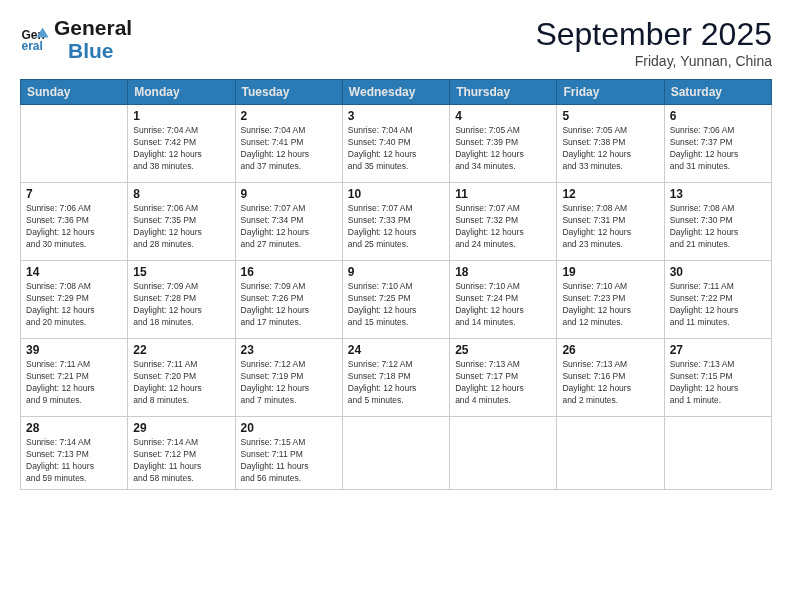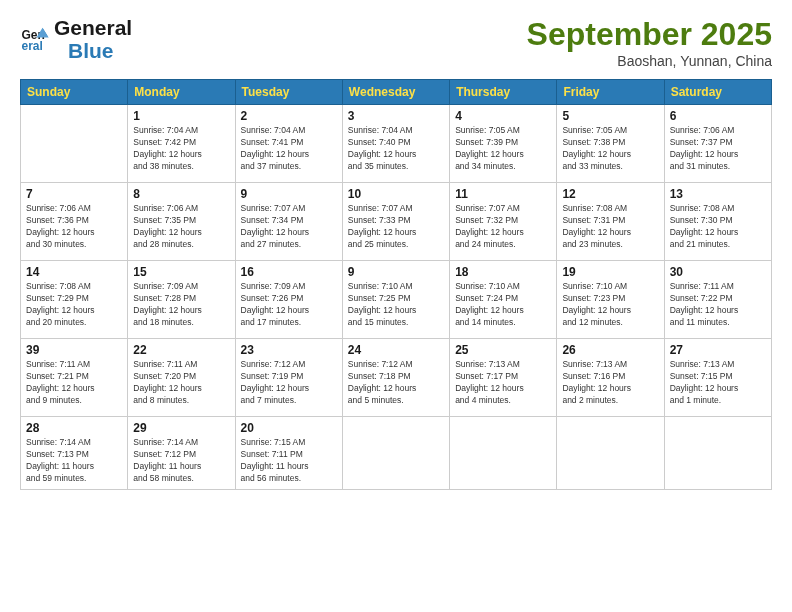--- a/index.html
+++ b/index.html
@@ -39,36 +39,36 @@
     }
     .logo-icon {
       width: 30px;
       height: 30px;
     }
     .title-block {
       text-align: right;
     }
     .month-title {
       font-size: 32px;
-      font-weight: bold;
-      color: #4d7c0f;
+      font-weight: normal;
+      color: #0f172a;
     }
     .subtitle {
       font-size: 14px;
       color: #444;
     }
     .calendar {
       width: 100%;
       border-collapse: collapse;
       border: 1px solid #ccc;
       font-size: 9.5px;
     }
     .calendar th {
       background: #2a7ab5;
-      color: #fde047;
+      color: #e5e5e5;
       text-align: left;
       padding: 5px 6px;
       font-size: 12px;
       font-weight: bold;
       border: 1px solid #1a5f90;
     }
     .calendar td {
       border: 1px solid #ccc;
       vertical-align: top;
       padding: 4px 5px;
@@ -105,21 +105,21 @@
         <polygon points="30,5 38,18 30,12" fill="#2a7ab5"></polygon>
         <polygon points="30,5 38,18 22,18" fill="#5a9fd4"></polygon>
       </svg>
       <div>
         <div class="logo-text">General</div>
         <div class="logo-text"><span>Blue</span></div>
       </div>
     </div>
     <div class="title-block">
       <div class="month-title">September 2025</div>
-      <div class="subtitle">Baoshan, Yunnan, China</div>
+      <div class="subtitle">Friday, Yunnan, China</div>
     </div>
   </div>
 
   <table class="calendar">
     <thead>
       <tr>
       <th>Sunday</th>
           <th>Monday</th>
           <th>Tuesday</th>
           <th>Wednesday</th>

